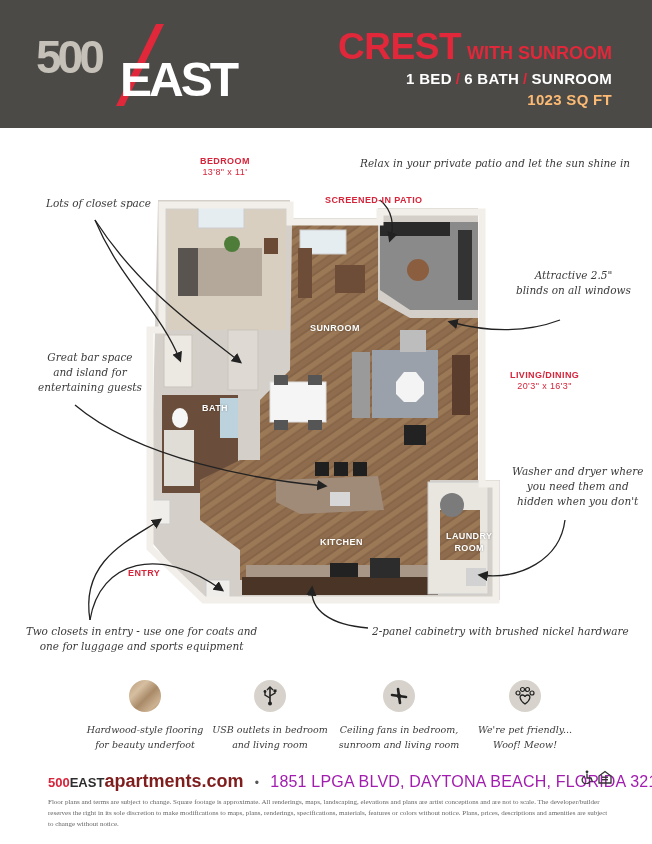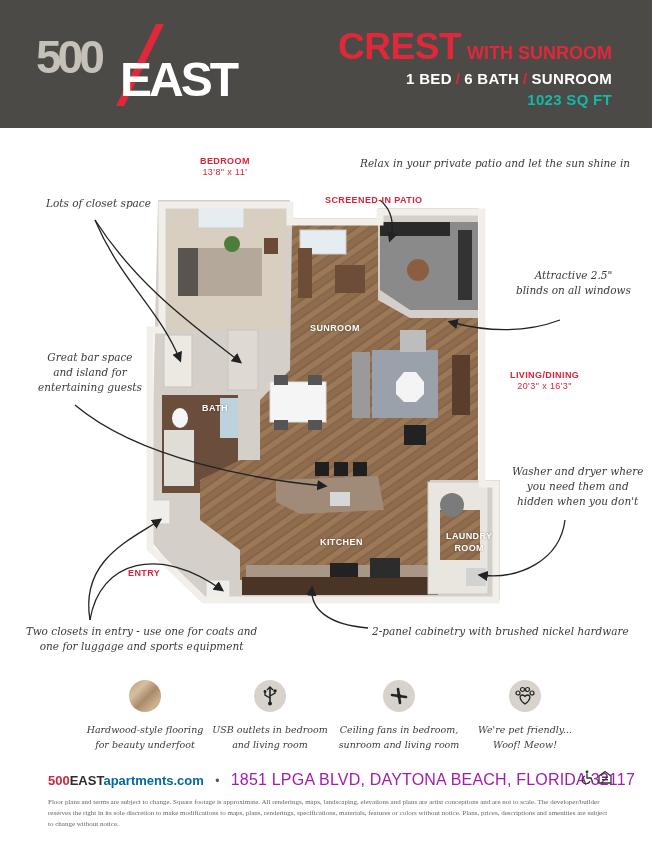--- a/index.html
+++ b/index.html
@@ -12,21 +12,21 @@
   .logo .n500 { position: absolute; left: 0; top: 8px; font-family: "Liberation Sans", sans-serif; font-weight: bold; font-size: 46px; letter-spacing: -4px; color: #c6c1b8; }
   .logo .slash { position: absolute; left: 80px; top: 2px; width: 8px; height: 82px; background: #e0283a; transform: skewX(-26deg); transform-origin: bottom left; }
   .logo .east { position: absolute; left: 84px; top: 30px; font-family: "Liberation Sans", sans-serif; font-weight: bold; font-size: 48px; letter-spacing: -3px; color: #ffffff; }
 
   .title-block { position: absolute; right: 40px; top: 26px; text-align: right; }
   .title-line { white-space: nowrap; }
   .plan-name { font-family: "Liberation Sans", sans-serif; font-weight: bold; font-size: 37px; color: #e0283a; letter-spacing: -0.5px; }
   .plan-sub { font-family: "Liberation Sans", sans-serif; font-weight: bold; font-size: 18px; color: #e0283a; margin-left: 6px; }
   .beds-line { margin-top: 2px; font-weight: bold; font-size: 15px; color: #ffffff; letter-spacing: 0.3px; }
   .beds-line .sep { color: #e0283a; margin: 0 4px; }
-  .sqft-line { margin-top: 4px; font-weight: bold; font-size: 15px; color: #14b8a6; letter-spacing: 0.3px; }
+  .sqft-line { margin-top: 4px; font-weight: bold; font-size: 15px; color: #fdba74; letter-spacing: 0.3px; }
 
   
   .plan-area { position: absolute; left: 0; top: 128px; width: 636px; height: 520px; }
   .floor-svg { position: absolute; left: 0; top: 0; }
 
   .room-label { position: absolute; font-family: "Liberation Sans", sans-serif; font-weight: bold; font-size: 9px; letter-spacing: 0.4px; text-align: center; white-space: nowrap; }
   .room-label.red { color: #d6243a; }
   .room-label.white { color: #ffffff; text-shadow: 0 0 2px rgba(0,0,0,0.4); }
   .room-dim { display: block; font-weight: normal; font-size: 9px; color: #d6243a; margin-top: 1px; }
 
@@ -36,21 +36,21 @@
   .features { position: absolute; left: 80px; top: 680px; width: 400px; height: 80px; }
   .feature { position: absolute; top: 0; width: 130px; text-align: center; }
   .feature .circle { width: 32px; height: 32px; border-radius: 50%; margin: 0 auto; background: #d7d3cc; display: flex; align-items: center; justify-content: center; }
   .feature .circle.wood { background: linear-gradient(135deg, #b89a78 0%, #d6bfa1 30%, #a98a68 55%, #cdb292 80%, #9d7f60 100%); }
   .feature .ftext { margin-top: 10px; font-family: "DejaVu Serif", serif; font-style: italic; font-size: 9.5px; line-height: 15px; color: #3a3a3a; white-space: nowrap; }
 
   
   .footer-line { position: absolute; left: 48px; top: 771px; white-space: nowrap; font-size: 12px; }
   .site-red { color: #d6243a; font-weight: bold; font-size: 13px; }
   .site-dark { color: #2d2d2d; font-weight: bold; font-size: 13px; }
-  .site-gray { color: #0369a1; font-weight: bold; font-size: 13px; }
+  .site-gray { color: #7f1d1d; font-weight: bold; font-size: 18px; }
   .bullet { color: #555; margin: 0 8px; }
   .address { color: #a21caf; font-size: 16px; letter-spacing: 0.2px; }
   .legal-icons { position: absolute; left: 581px; top: 770px; display: flex; gap: 3px; }
   .disclaimer { position: absolute; left: 48px; top: 797px; width: 560px; font-family: "Liberation Serif", serif; font-size: 7px; line-height: 11px; color: #666; }
 </style>
 </head>
 <body>
 
 <div class="header">
   <div class="logo">

